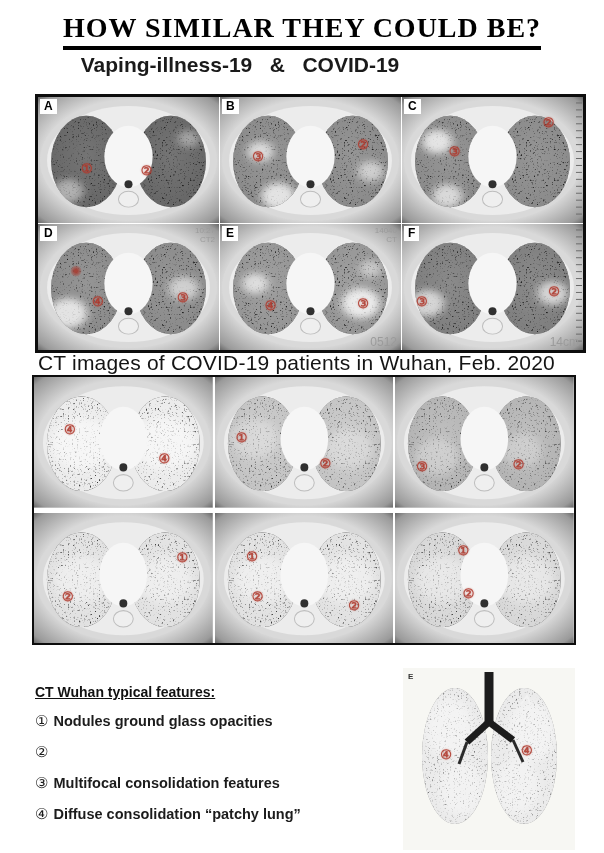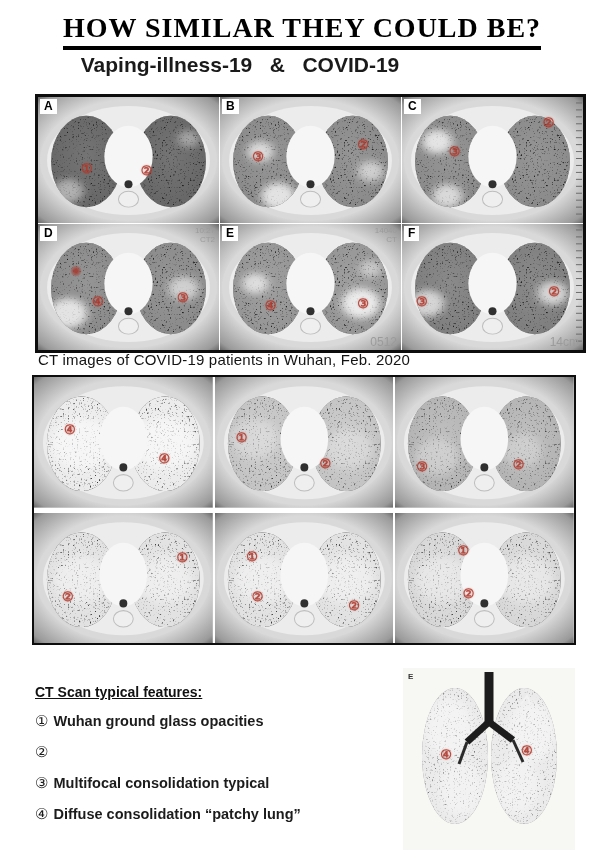--- a/index.html
+++ b/index.html
@@ -27,21 +27,21 @@
                 line-height:9px;text-align:right;white-space:pre-line;z-index:3;}
   .tile-overlay-br{position:absolute;bottom:1px;right:4px;color:#9b9b9b;font-size:12px;z-index:3;}
 
   .ann-num{position:absolute;transform:translate(-50%,-50%);color:#b03a2e;
            font-weight:bold;font-size:13px;opacity:.9;z-index:4;
            text-shadow:0 0 2px rgba(176,58,46,.55);}
   .ann-blob{position:absolute;width:11px;height:11px;border-radius:50%;z-index:4;
             transform:translate(-50%,-50%);opacity:.8;
             background:radial-gradient(circle,#a93226 20%,rgba(169,50,38,.15) 75%);}
 
-  .caption{position:absolute;font-size:15px;color:#141414;letter-spacing:.2px;}
+  .caption{position:absolute;font-size:21px;color:#141414;letter-spacing:.2px;}
   .caption-covid{left:38px;top:351px;}
   .caption-vaping{left:36px;top:648px;}
 
   .features{position:absolute;left:35px;top:684px;width:360px;}
   .features-heading{font-size:14px;font-weight:bold;text-decoration:underline;
                     color:#111;margin-bottom:12px;}
   .feat-item{font-size:14.5px;font-weight:600;color:#1c1c1c;margin-bottom:13px;
              display:flex;align-items:baseline;}
   .feat-num{font-size:15px;font-weight:normal;margin-right:5px;}
 
@@ -388,32 +388,32 @@
     <ellipse cx="90" cy="103" rx="10" ry="8" fill="#efefef" stroke="#bdbdbd" stroke-width="1"></ellipse>
     <circle cx="90" cy="88" r="4" fill="#303030"></circle>
 
   </svg>
         <span class="ann-num" style="left: 38%; top: 29%;">①</span>
         <span class="ann-num" style="left: 41%; top: 62%;">②</span>
       </div>
     </div>
 
   <div class="features">
-    <div class="features-heading">CT Scan typical features:</div>
+    <div class="features-heading">CT Wuhan typical features:</div>
     <div id="features-items">
         <div class="feat-item">
           <span class="feat-num">①</span>
-          <span>Wuhan ground glass opacities</span>
+          <span>Nodules ground glass opacities</span>
         </div>
         <div class="feat-item">
           <span class="feat-num">②</span>
         </div>
         <div class="feat-item">
           <span class="feat-num">③</span>
-          <span>Multifocal consolidation typical</span>
+          <span>Multifocal consolidation features</span>
         </div>
         <div class="feat-item">
           <span class="feat-num">④</span>
           <span>Diffuse consolidation  “patchy lung”</span>
         </div>
       </div>
   </div>
 
   <div class="coronal" id="coronal">
       <svg viewBox="0 0 172 182" preserveAspectRatio="none">

